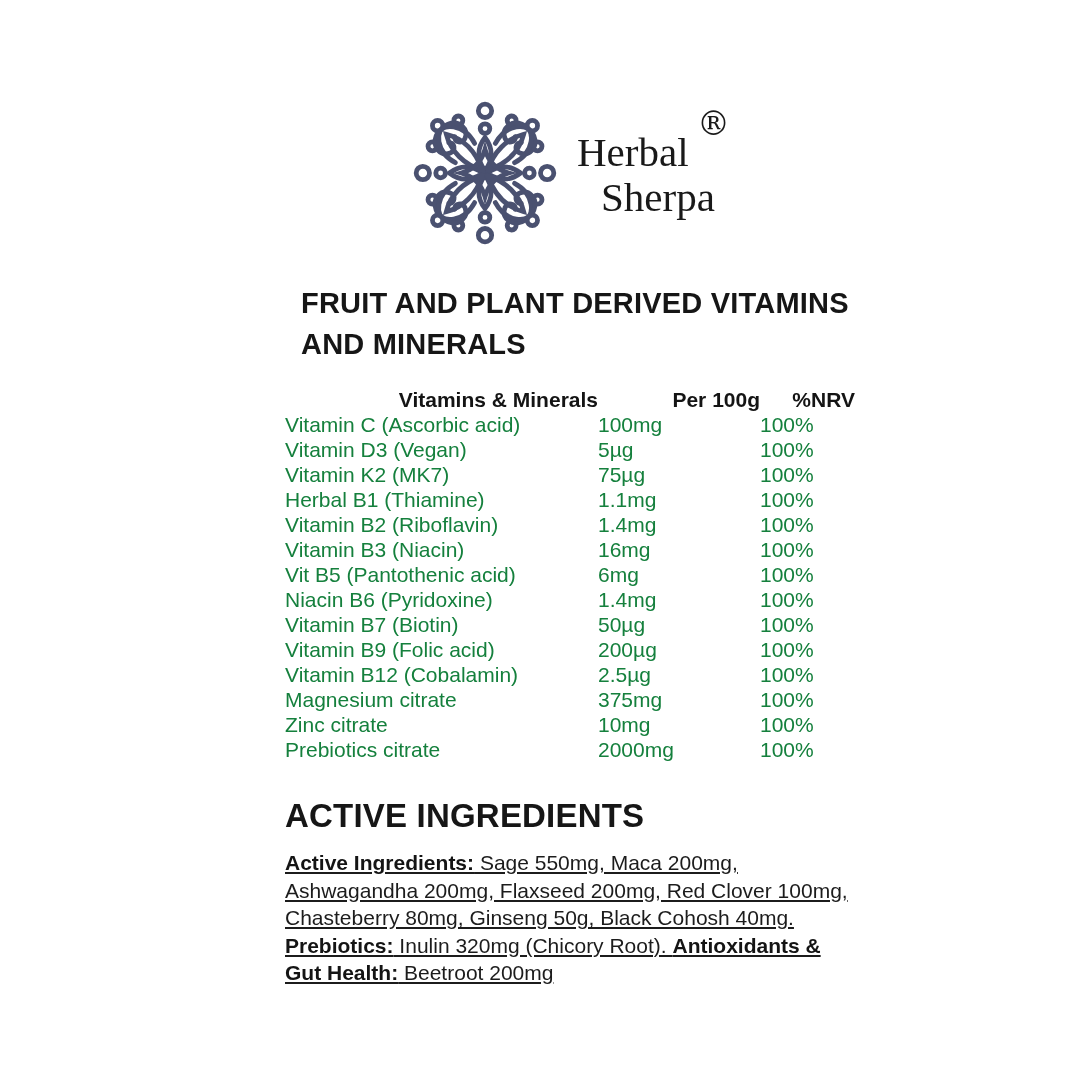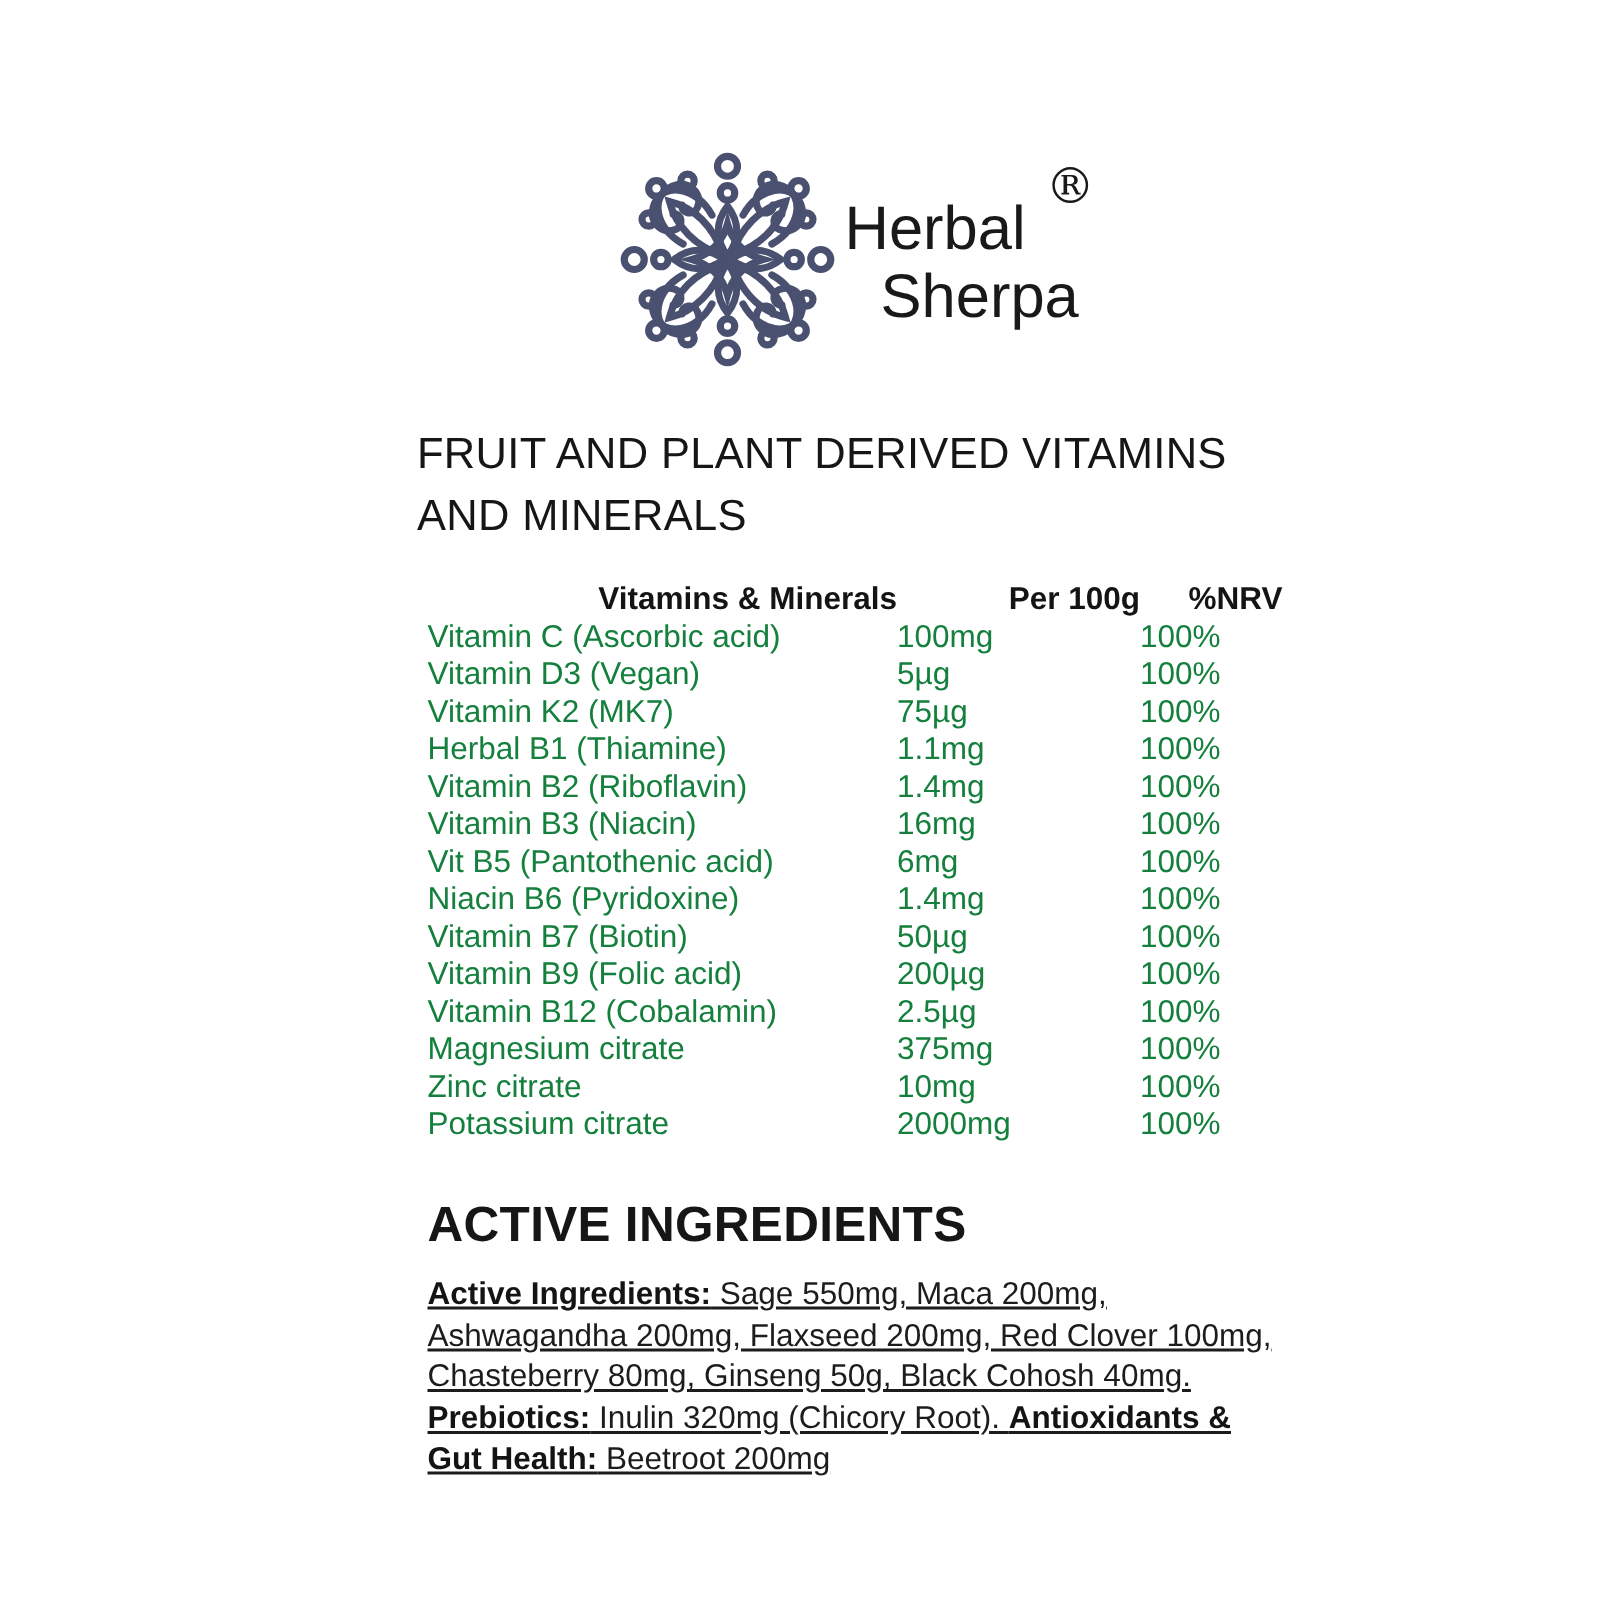--- a/index.html
+++ b/index.html
@@ -19,34 +19,34 @@
     color: var(--text);
   }
 
   
   .logo-block { position: absolute; top: 99px; left: 411px; display: flex; }
   .mandala { width: 148px; height: 148px; flex: 0 0 auto; }
   .mandala path, .mandala circle {
     stroke: var(--logo); fill: none; stroke-width: 6.5; stroke-linecap: round;
   }
   .wordmark {
-    margin-left: 4px; padding-top: 31px;
-    font-family: Liberation Sans, sans-serif;
+    margin-left: 18px; padding-top: 31px;
+    font-family: Liberation Serif, serif;
     font-size: 41px; line-height: 45px; color: #191919; white-space: nowrap;
   }
   .wordmark-line2 { padding-left: 24px; }
   .reg-mark {
     position: absolute; left: 697px; top: 104px;
     font-family: "DejaVu Serif", serif; font-size: 33px; color: #191919;
   }
 
   
   .headline {
-    position: absolute; left: 278px; top: 283px; width: 620px;
-    font-size: 29px; font-weight: 400; line-height: 41px;
+    position: absolute; left: 301px; top: 283px; width: 620px;
+    font-size: 29px; font-weight: 700; line-height: 41px;
     letter-spacing: 0.2px; color: #161616; white-space: pre-line;
   }
 
   
   .nutrition-table { position: absolute; left: 285px; top: 387px; }
   .trow {
     display: grid; grid-template-columns: 313px 162px 95px;
     height: 25px; font-size: 21px; line-height: 25px; color: #15803d;
   }
   .trow.thead { font-weight: 700; color: #141414; text-align: right; }
@@ -168,21 +168,21 @@
         <div>Magnesium citrate</div>
         <div>375mg</div>
         <div>100%</div>
       </div>
         <div class="trow">
         <div>Zinc citrate</div>
         <div>10mg</div>
         <div>100%</div>
       </div>
         <div class="trow">
-        <div>Potassium citrate</div>
+        <div>Prebiotics citrate</div>
         <div>2000mg</div>
         <div>100%</div>
       </div>
       </div>
   </div>
 
   <div class="active-head">ACTIVE INGREDIENTS</div>
   <div class="active-para">
     
   <span><span class="seg-label">Active Ingredients:</span><span> Sage 550mg, Maca 200mg, Ashwagandha 200mg, Flaxseed 200mg, Red Clover 100mg, Chasteberry 80mg, Ginseng 50g, Black Cohosh 40mg. </span></span><span><span class="seg-label">Prebiotics:</span><span> Inulin 320mg (Chicory Root). </span></span><span><span class="seg-label">Antioxidants &amp; Gut Health:</span><span> Beetroot 200mg</span></span></div>

